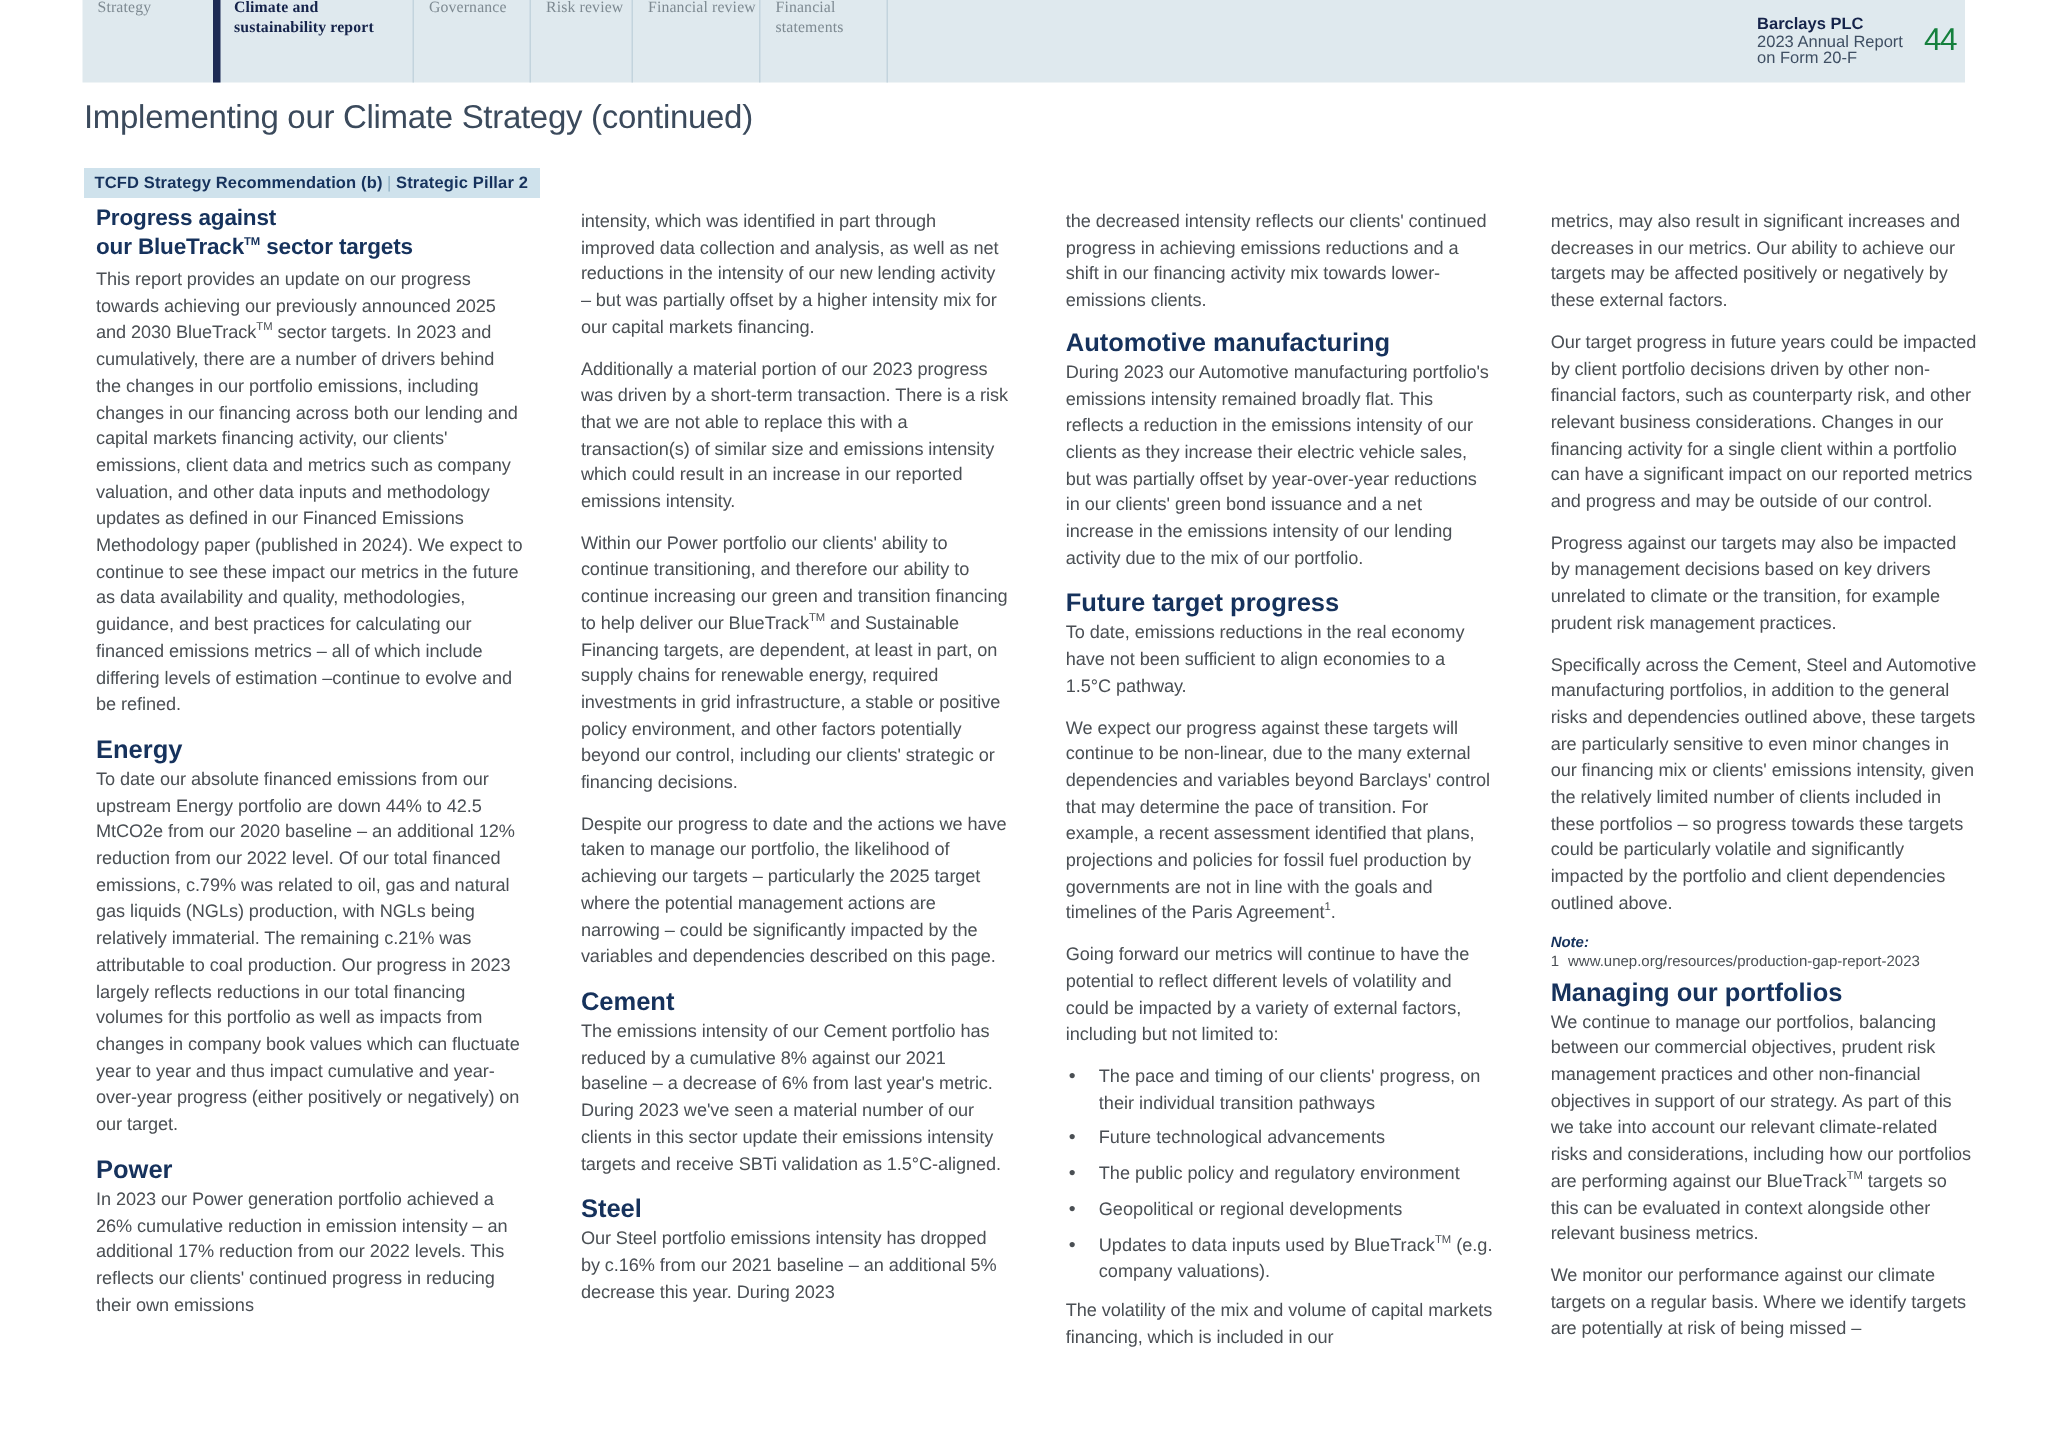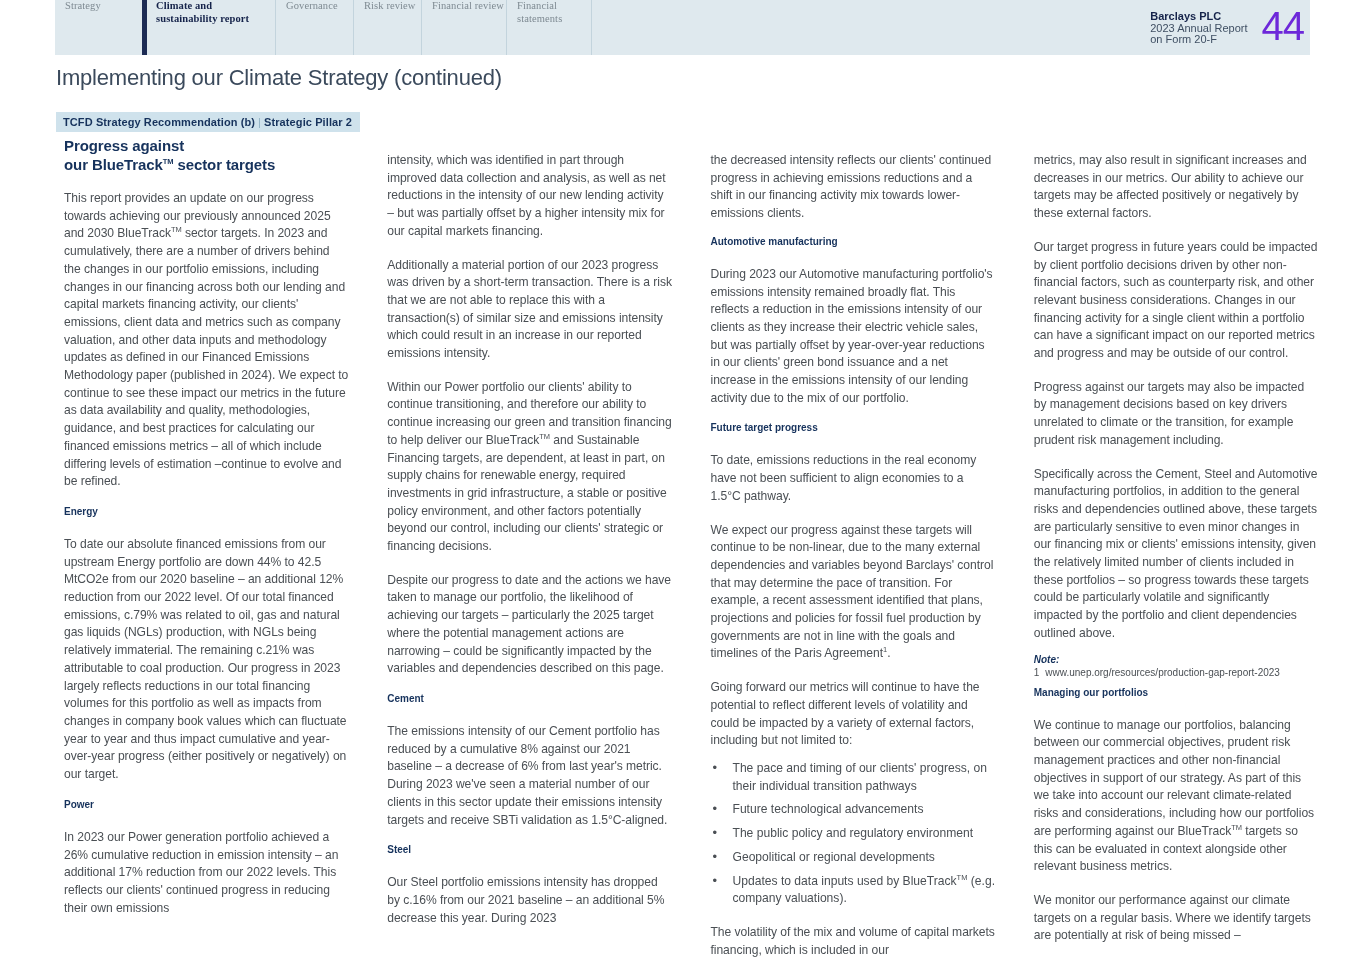--- a/index.html
+++ b/index.html
@@ -58,23 +58,23 @@
   }
   .nav-meta-text {
     text-align: left;
     font-size: 11px;
     line-height: 11.5px;
     color: #3f4f63;
     padding-right: 14px;
   }
   .nav-meta-text .bold { font-weight: bold; color: #15234a; }
   .page-number {
-    font-size: 40px;
+    font-size: 21px;
     line-height: 31px;
-    color: #6d28d9;
+    color: #15803d;
     font-weight: 300;
     letter-spacing: -1px;
   }
 
   
   .page-title {
     position: absolute;
     left: 56px;
     top: 62px;
     font-size: 22px;
@@ -115,30 +115,30 @@
 
   h2.section-title {
     font-size: 15px;
     line-height: 19px;
     color: #16325c;
     font-weight: bold;
     margin: 0 0 4px 0;
     letter-spacing: -0.1px;
   }
   h3.sub-title {
-    font-size: 10px;
+    font-size: 17px;
     line-height: 16px;
     color: #16325c;
     font-weight: bold;
     margin: 13px 0 2px 0;
   }
   p.body {
     font-size: 12.1px;
     line-height: 17.7px;
-    margin: 16px 0 10px 0;
+    margin: 3px 0 10px 0;
     color: #4a4f54;
     letter-spacing: -0.05px;
   }
   p.body.tight { margin-bottom: 0; }
 
   sup {
     font-size: 7.5px;
     vertical-align: super;
     line-height: 0;
   }
@@ -269,21 +269,21 @@
       <li><span>Geopolitical or regional developments</span></li>
       <li><span>Updates to data inputs used by BlueTrack</span><sup>TM</sup><span> (e.g.  company valuations).</span></li>
     </ul>
 
     <p class="body tight">The volatility of the mix and volume of capital markets financing, which is included in our</p>
   </div>
 
   <div class="col">
     <p class="body">metrics, may also result in significant increases and decreases in our metrics. Our ability to achieve our targets may be affected positively or negatively by these external factors.</p>
     <p class="body">Our target progress in future years could be impacted by client portfolio decisions driven by other non-financial factors, such as counterparty risk, and other relevant business considerations. Changes in our financing activity for a single client within a portfolio can have a significant impact on our reported metrics and progress and may be outside of our control.</p>
-    <p class="body">Progress against our targets may also be impacted by management decisions based on key drivers unrelated to climate or the transition, for example prudent risk management including.</p>
+    <p class="body">Progress against our targets may also be impacted by management decisions based on key drivers unrelated to climate or the transition, for example prudent risk management practices.</p>
     <p class="body">Specifically across the Cement, Steel and Automotive manufacturing portfolios, in addition to the general risks and dependencies outlined above, these targets are particularly sensitive to even minor changes in our financing mix or clients' emissions intensity, given the relatively limited number of clients included in these portfolios – so progress towards these targets could be particularly volatile and significantly impacted by the portfolio and client dependencies outlined above.</p>
 
     <div class="note-label">Note:</div>
     <div class="note-item">
       <span class="note-num">1</span>
       <span>www.unep.org/resources/production-gap-report-2023</span>
     </div>
 
     <h3 class="sub-title" style="margin-top:6px;">Managing our portfolios</h3>
     <p class="body"><span>We continue to manage our portfolios, balancing between our commercial objectives, prudent risk management practices and other non-financial objectives in support of our strategy. As part of this we take into account our relevant climate-related risks and considerations, including how our portfolios are performing against our BlueTrack</span><sup>TM</sup><span> targets so this can be evaluated in context alongside other relevant business metrics.</span></p>

